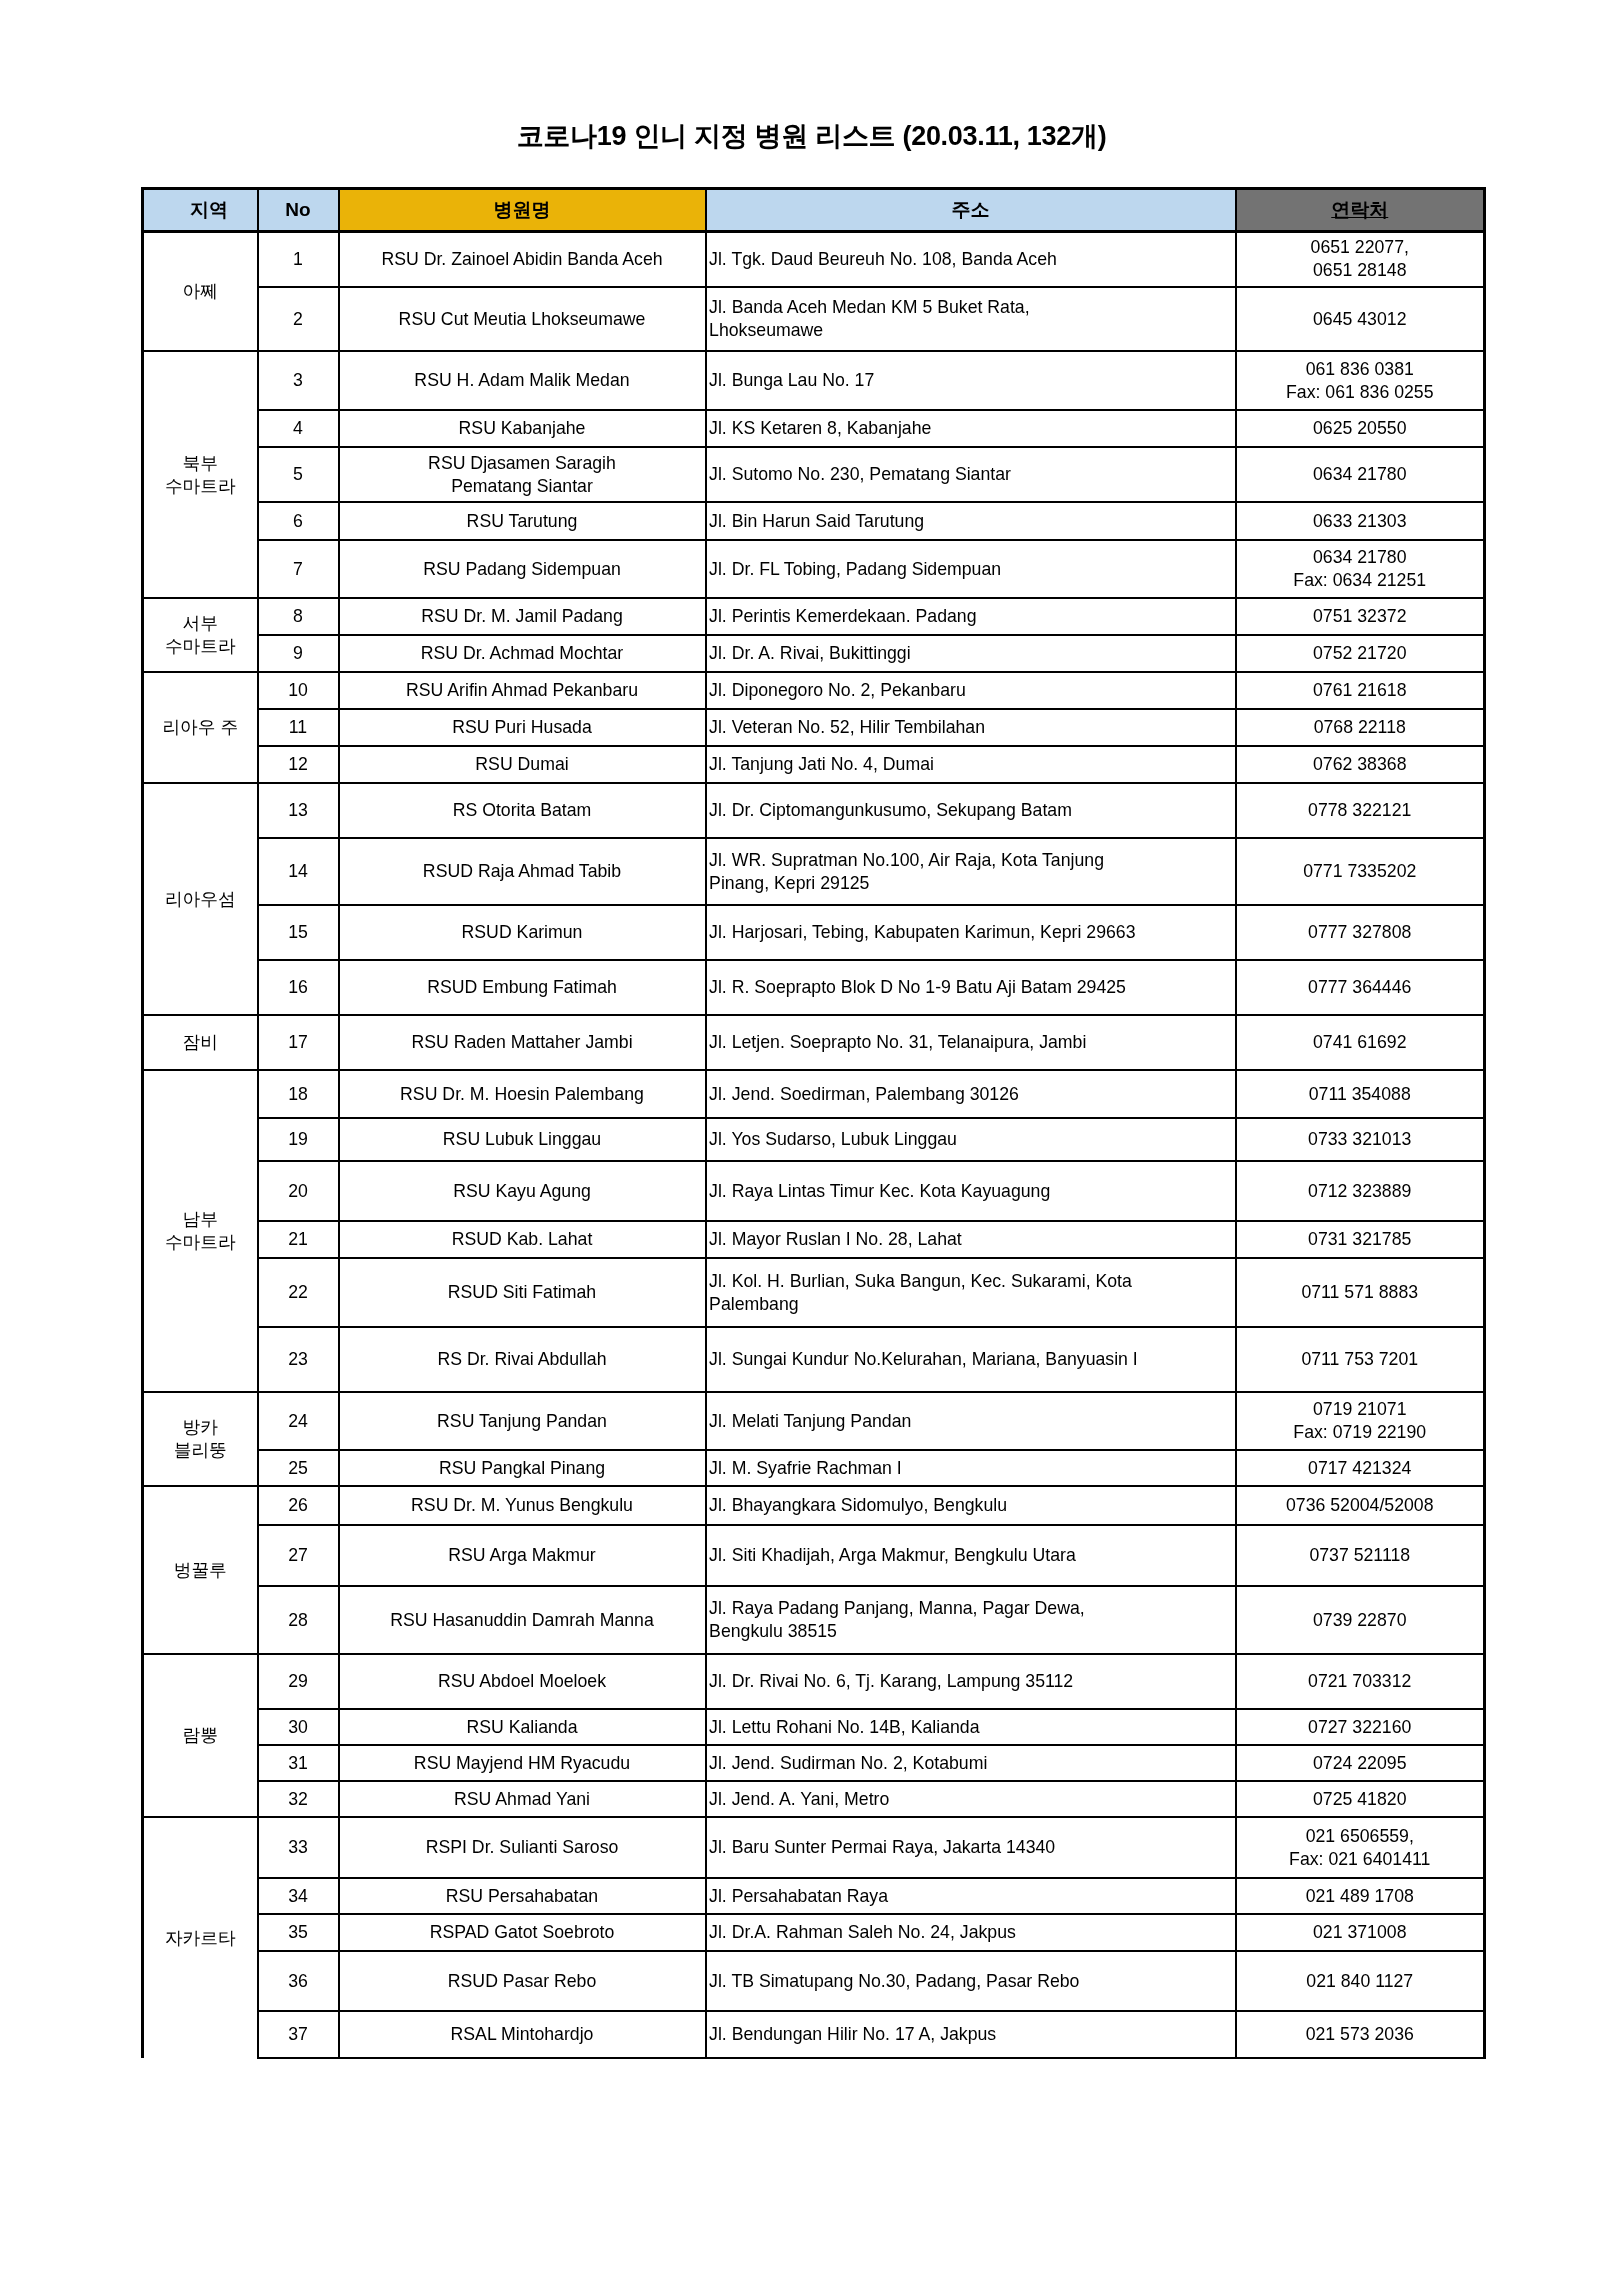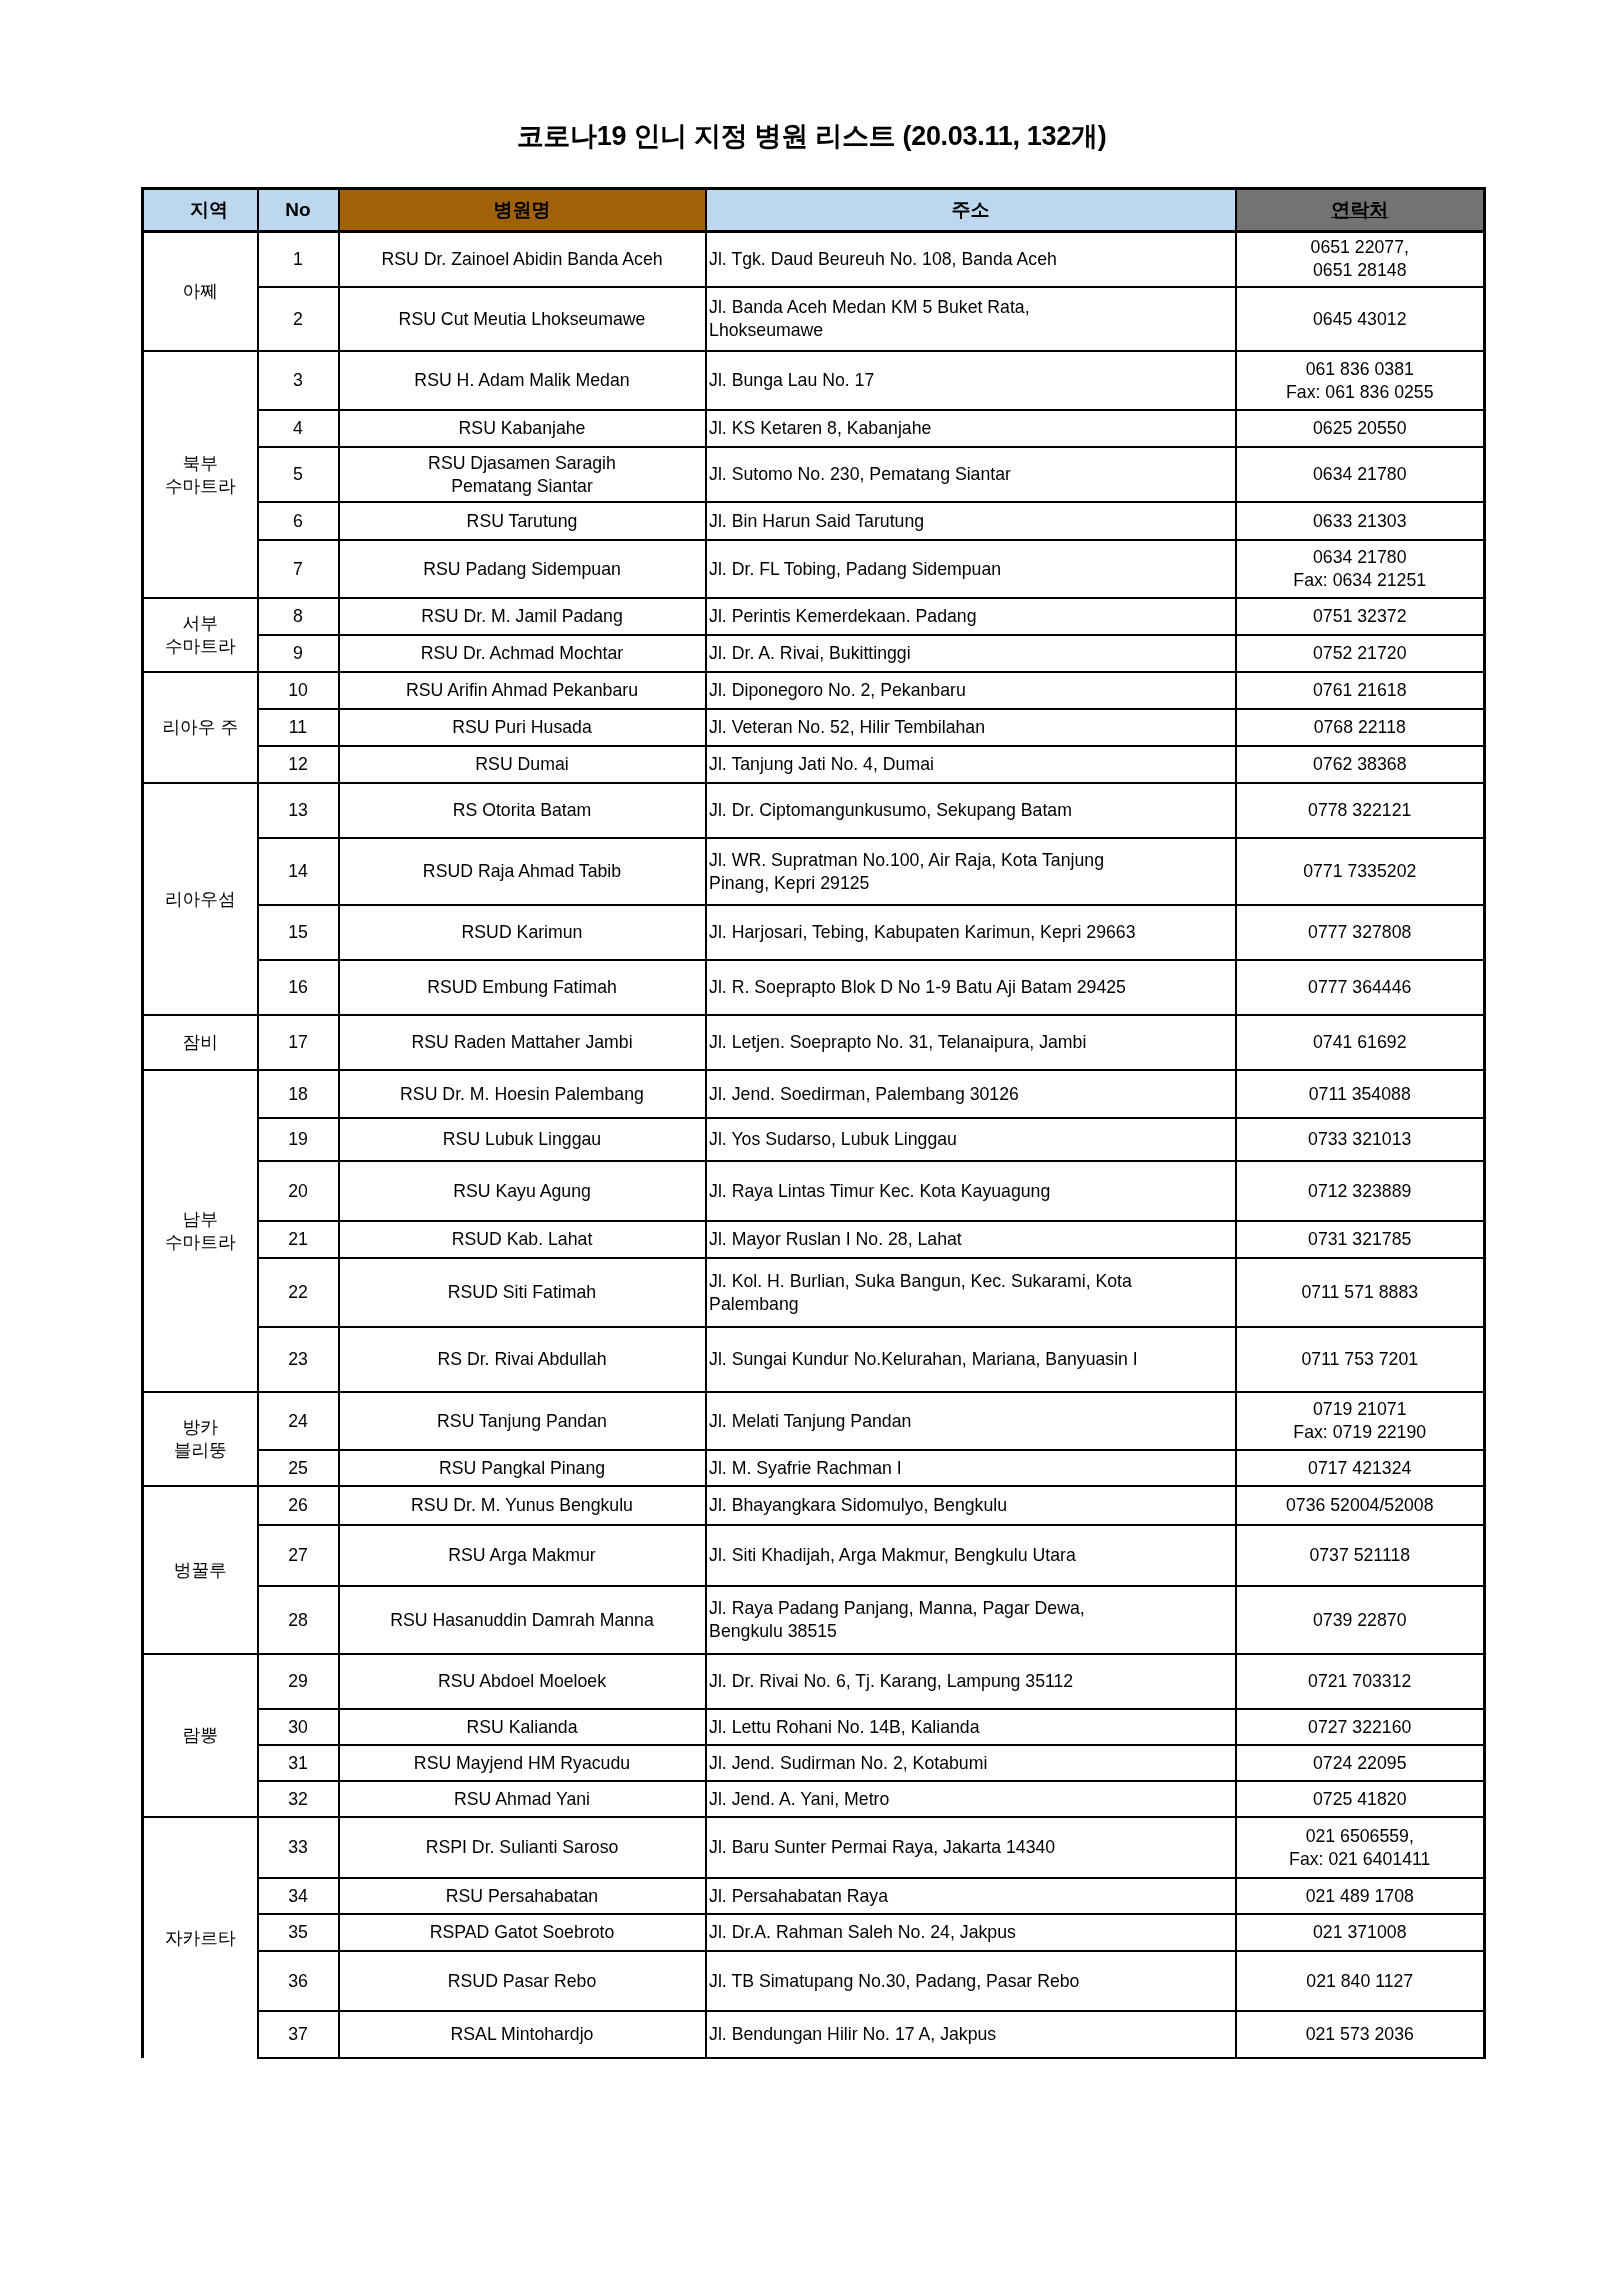--- a/index.html
+++ b/index.html
@@ -98,21 +98,21 @@
       <col style="width:115px">
       <col style="width:81px">
       <col style="width:367px">
       <col style="width:530px">
       <col style="width:249px">
     </colgroup>
     <thead>
       <tr>
         <th class="first" style="background: rgb(189, 215, 238); padding-left: 20px;">지역</th>
         <th style="background: rgb(189, 215, 238);">No</th>
-        <th style="background: #a16207;">병원명</th>
+        <th style="background: #eab308;">병원명</th>
         <th style="background: rgb(189, 215, 238);">주소</th>
         <th class="last" style="background: #737373; text-decoration: underline;">연락처</th>
       </tr>
     </thead>
     <tbody id="table-body">
         <tr class="group-start" style="height: 56px;">
           <td class="col-region" rowspan="2">아쩨</td>
           <td class="col-no">1</td>
           <td class="col-hospital">RSU Dr. Zainoel Abidin Banda Aceh</td>
           <td class="col-address">Jl. Tgk. Daud Beureuh No. 108, Banda Aceh</td>

